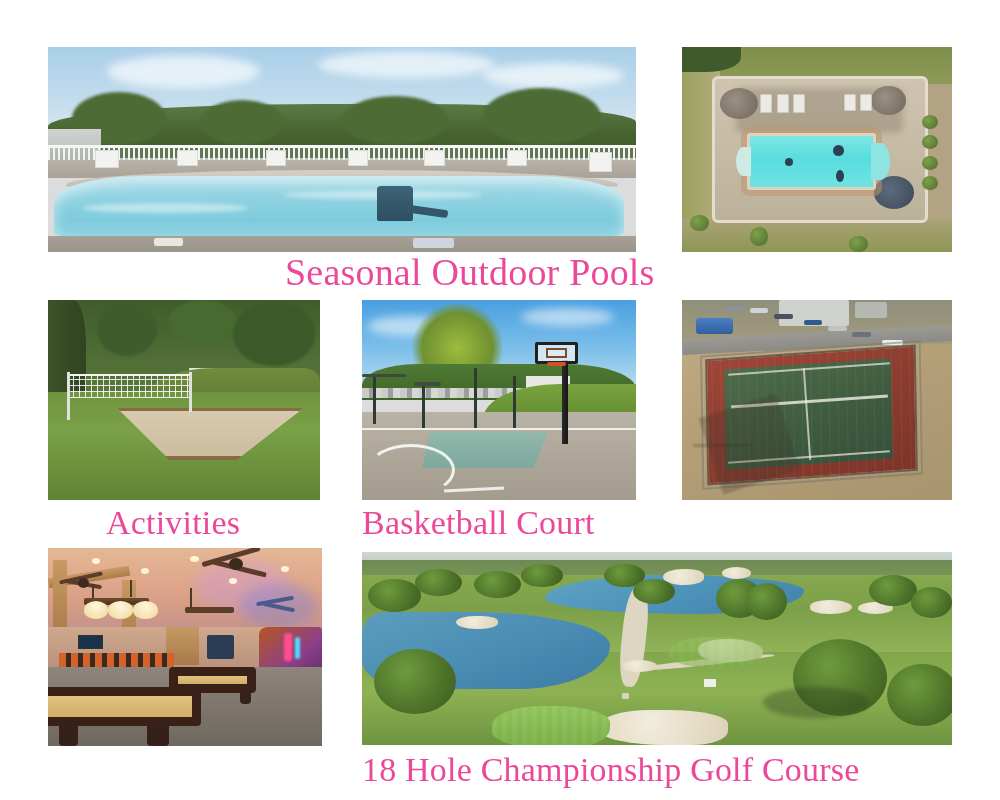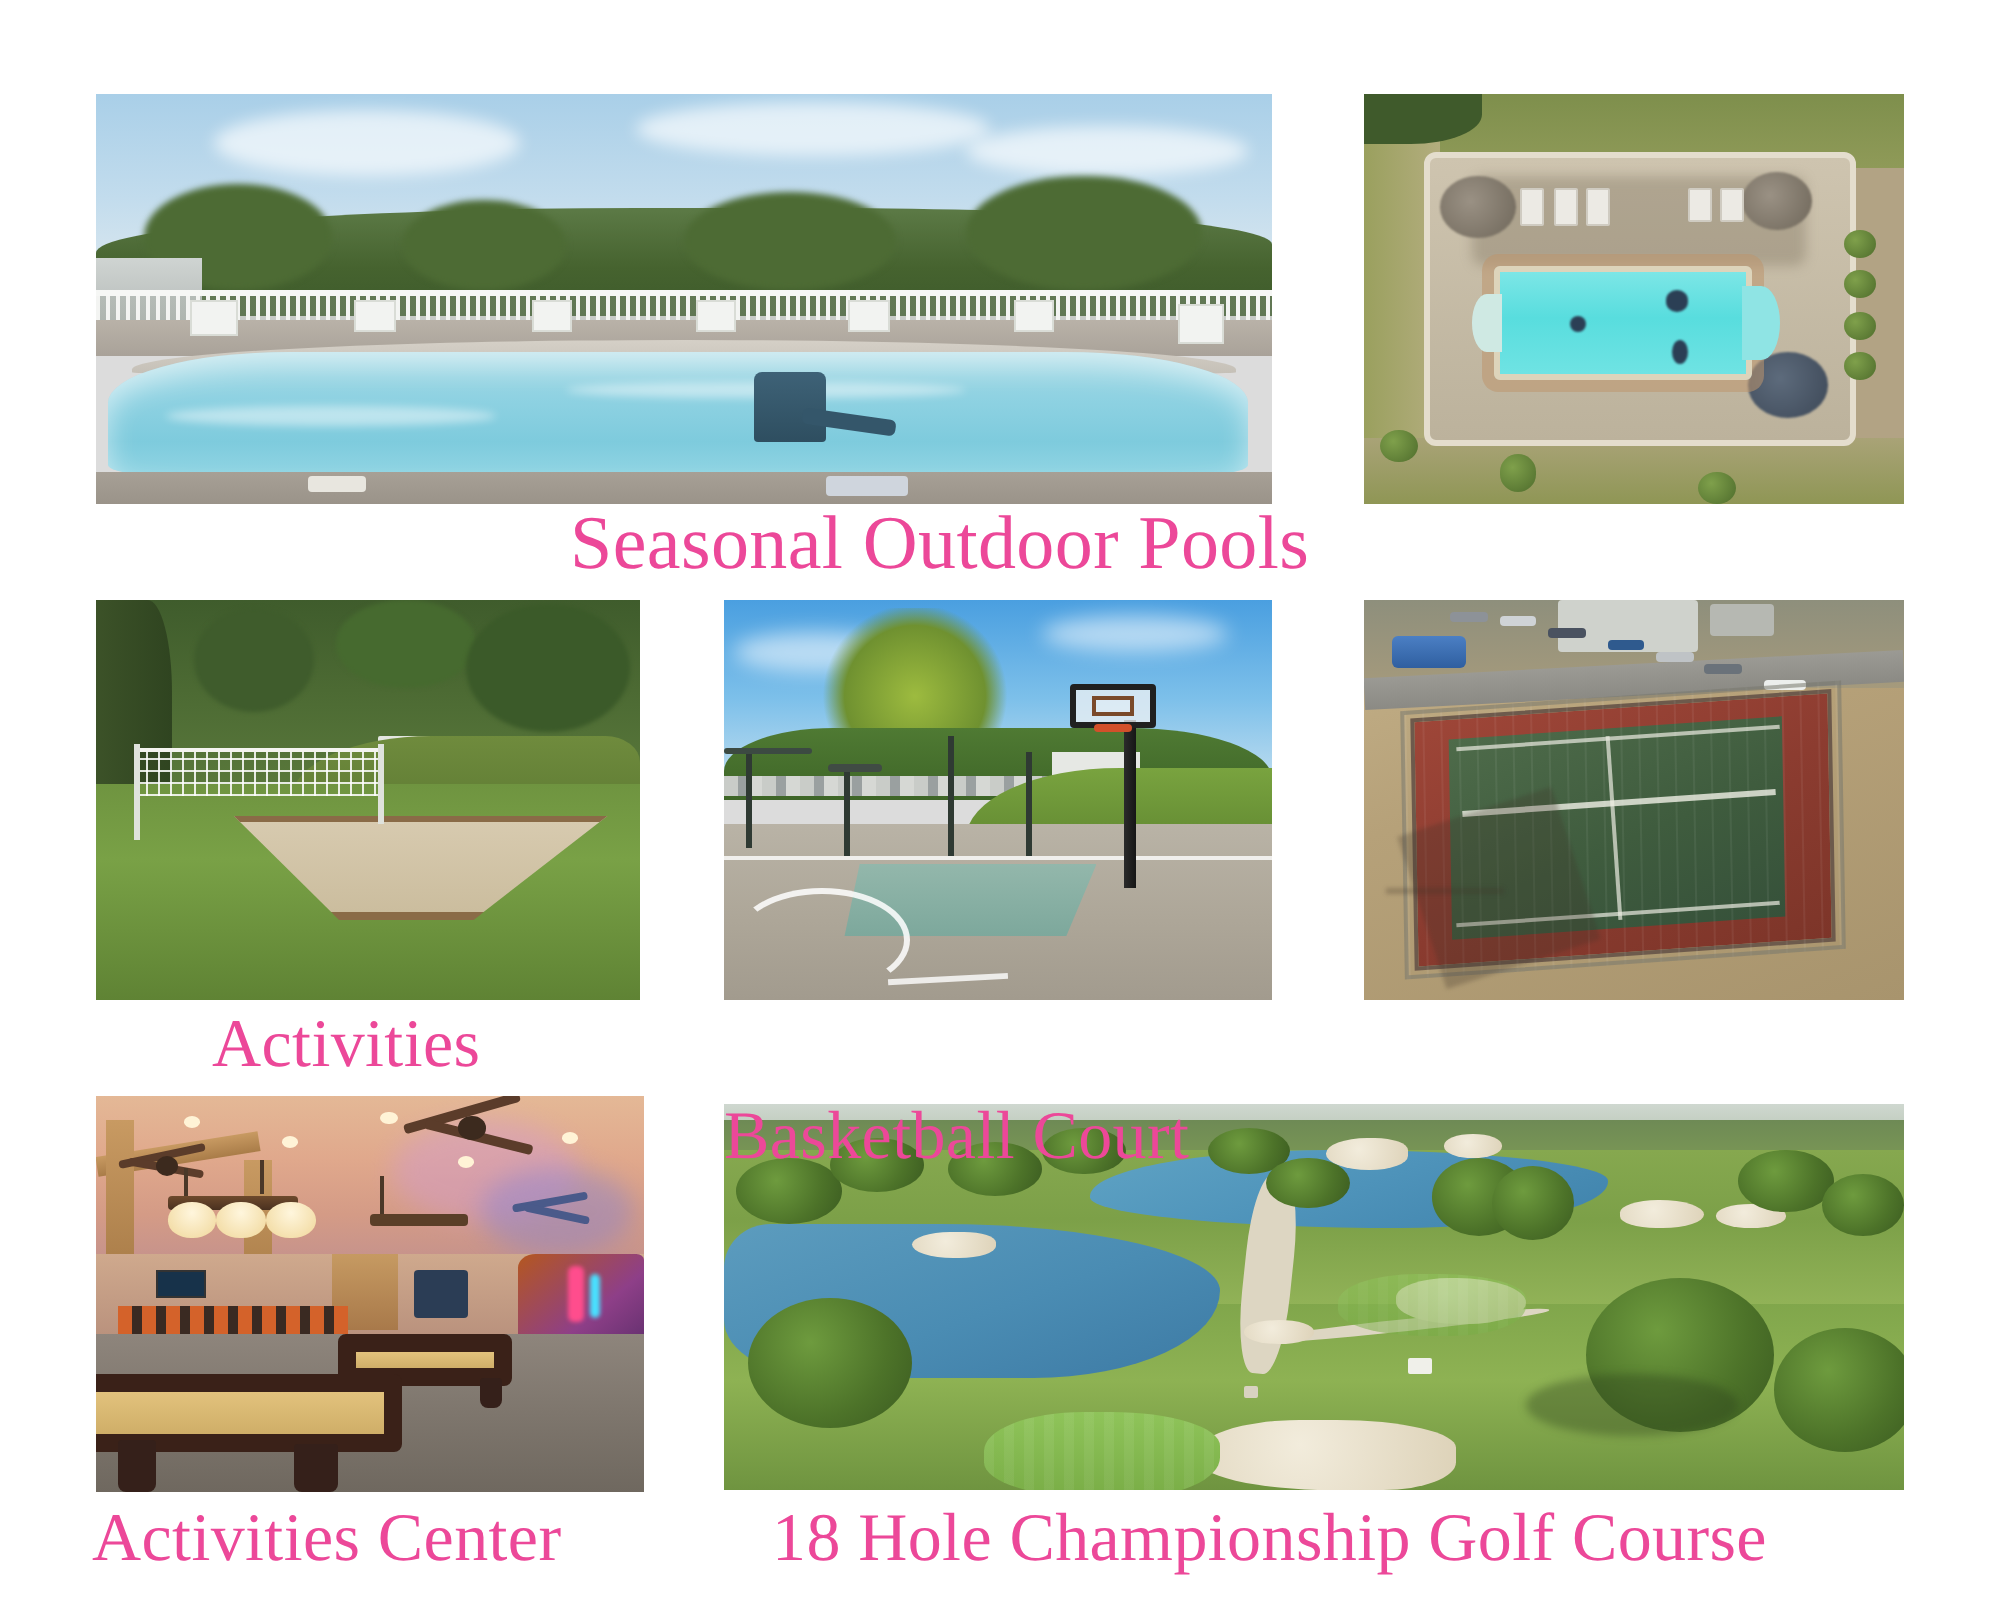--- a/index.html
+++ b/index.html
@@ -447,20 +447,19 @@
     <div class="ph g-tree" style="left:89%;top:58%;width:12%;height:32%;"></div>
     <div class="ph g-treeshadow" style="left:68%;top:70%;width:18%;height:16%;"></div>
     <div class="ph g-cart" style="left:58%;top:66%;width:2%;height:4%;"></div>
     <div class="ph g-cart" style="left:44%;top:73%;width:1.2%;height:3%;background:#d8d2c0;"></div>
   </div>
 
   <div class="caption cap-main" style="left:285px; top:253px;">Seasonal Outdoor Pools</div>
 
   <div class="caption cap-sub" style="left:106px; top:506px;">Activities</div>
 
-  <div class="caption cap-sub" style="left:362px; top:506px;margin-top:46px;">Basketball Court</div>
-
-
-  <div class="caption cap-sub" style="left:46px; top:753px;">Activities Center</div>
-
-  <div class="caption cap-sub" style="left:362px; top:753px;margin-left:24px;">18 Hole Championship Golf Course</div>
+  <div class="caption cap-sub" style="left:362px; top:506px;">Basketball Court</div>
+
+
+
+  <div class="caption cap-sub" style="left:362px; top:753px;">18 Hole Championship Golf Course</div>
 
 </div>
 
 </body></html>

